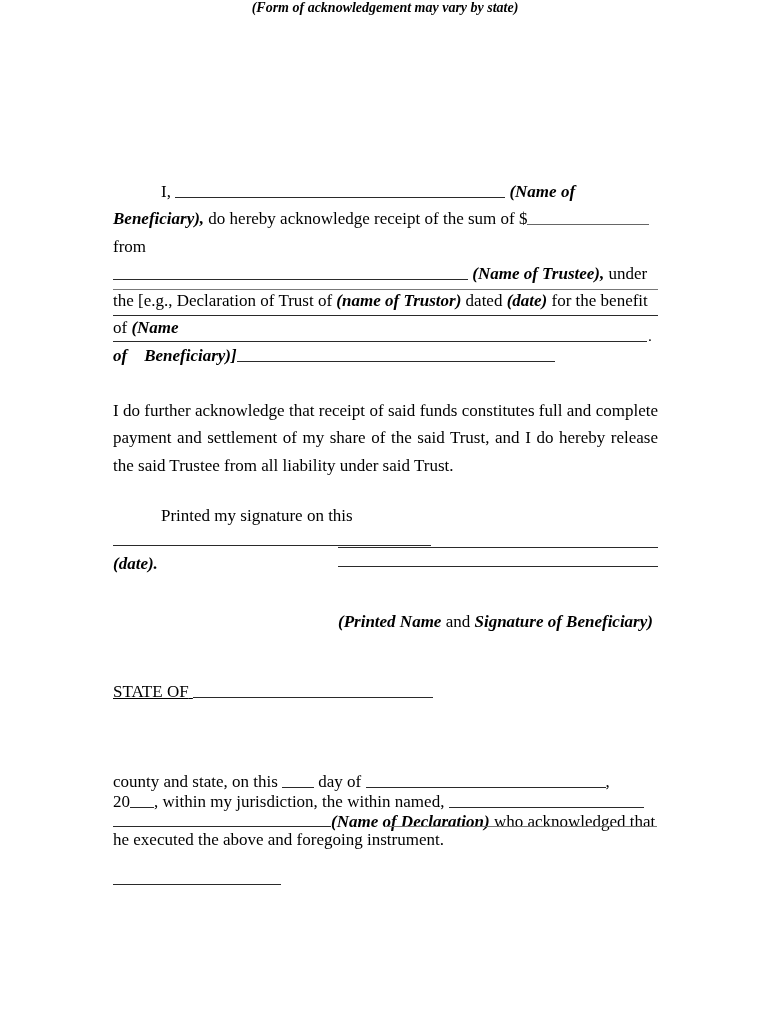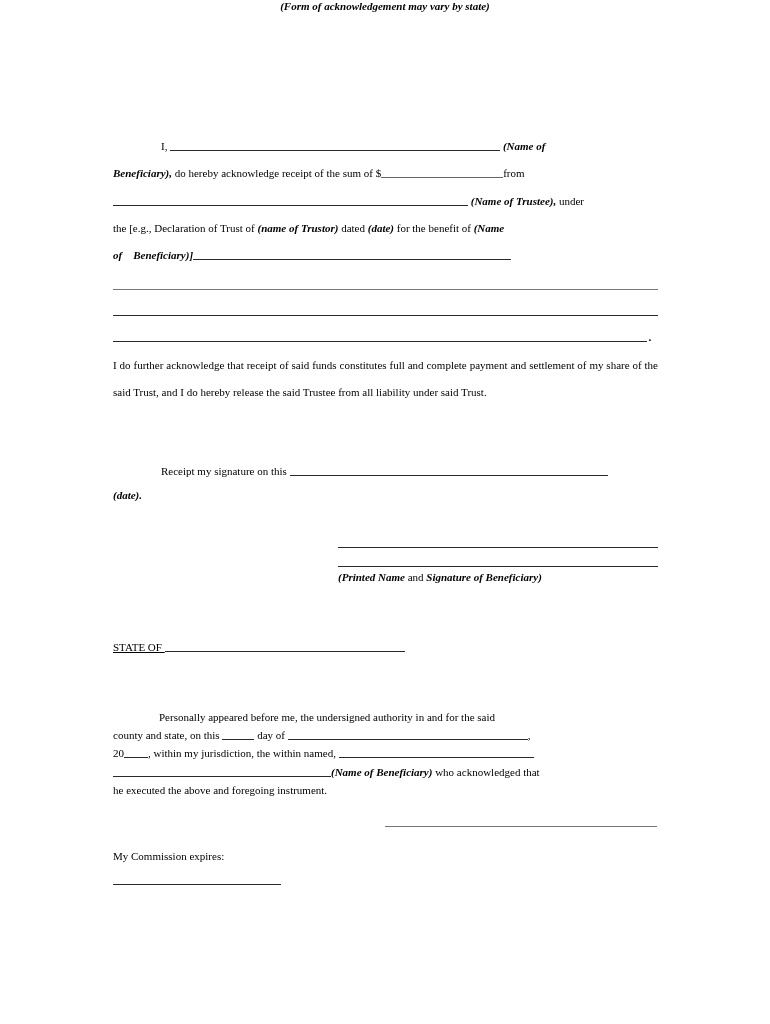--- a/index.html
+++ b/index.html
@@ -33,21 +33,22 @@
     width: 770px;
     text-align: center;
     font-size: 15px;
     font-weight: bold;
     letter-spacing: 0.1px;
   }
 
   
   .block {
     position: absolute;
-    font-size: 11px;
+    font-size: 17px;
+    margin-top: 45px;
   }
 
   .bi { font-weight: bold; font-style: italic; }
   .it { }
   .rg { font-weight: normal; font-style: normal; font-family: Liberation Serif, serif; }
 
   
   .rule {
     display: inline-block;
     border-bottom: 1px solid #2a2a2a;
@@ -152,21 +153,21 @@
     top: 850px;
     width: 300px;
   }
   #commission-hr { left: 113px; top: 884px; width: 168px; }
 
   #footnote {
     left: 0;
     top: 904px;
     width: 770px;
     text-align: center;
-    font-size: 11px;
+    font-size: 14px;
   }
 </style>
 </head>
 <body>
 
 <div class="page">
 
 
   <div class="block" id="recital">
     <span class="ind"></span><span>I,</span>
@@ -189,51 +190,50 @@
   </div>
 
   <div class="hr hr-light" id="blank-line-1"></div>
   <div class="hr" id="blank-line-2"></div>
   <div class="hr" id="blank-line-3"></div>
   <div id="period-mark">.</div>
 
   <div class="block" id="body-para">I do further acknowledge that receipt of said funds constitutes full and complete payment and settlement of my share of the said Trust, and I do hereby release the said Trustee from all liability under said Trust.</div>
 
   <div class="block" id="witness">
-    <span class="ind"></span><span>Receipt my signature on this</span>
+    <span class="ind"></span><span>Printed my signature on this</span>
     <span class="rule" style="width:318px"></span><br>
     <span class="bi">(date).</span>
   </div>
 
   <div class="hr" id="sig-line-1"></div>
   <div class="hr" id="sig-line-2"></div>
   <div class="block" id="sig-caption">
     <span class="bi">(Printed Name</span>
     <span class="rg">and</span>
     <span class="bi">Signature of Beneficiary)</span>
   </div>
 
   <div class="block" id="state-row">
     <span>STATE OF</span>
     <span class="rule" style="width:240px"></span>
   </div>
 
   <div class="block" id="notary-para">
-    <span class="ind"></span><span>Personally appeared before me, the undersigned authority in and for the said</span><br>
+    <span class="ind"></span><br>
     <span>county and state, on this</span>
     <span class="rule" style="width:32px"></span>
     <span>day of</span>
     <span class="rule" style="width:240px"></span><span>,</span><br>
     <span>20</span><span class="rule" style="width:24px"></span><span>, within my jurisdiction, the within named,</span>
     <span class="rule" style="width:195px"></span><br>
-    <span class="rule" style="width:218px"></span><span class="bi">(Name of Beneficiary)</span>
+    <span class="rule" style="width:218px"></span><span class="bi">(Name of Declaration)</span>
     <span>who acknowledged that</span><br>
     <span>he executed the above and foregoing instrument.</span>
   </div>
 
   <div class="hr hr-light" id="notary-hr"></div>
 
-  <div class="block" id="commission">My Commission expires:</div>
   <div class="hr" id="commission-hr"></div>
 
   <div class="bi" id="footnote">(Form of acknowledgement may vary by state)</div>
 
 </div>
 
 </body></html>

